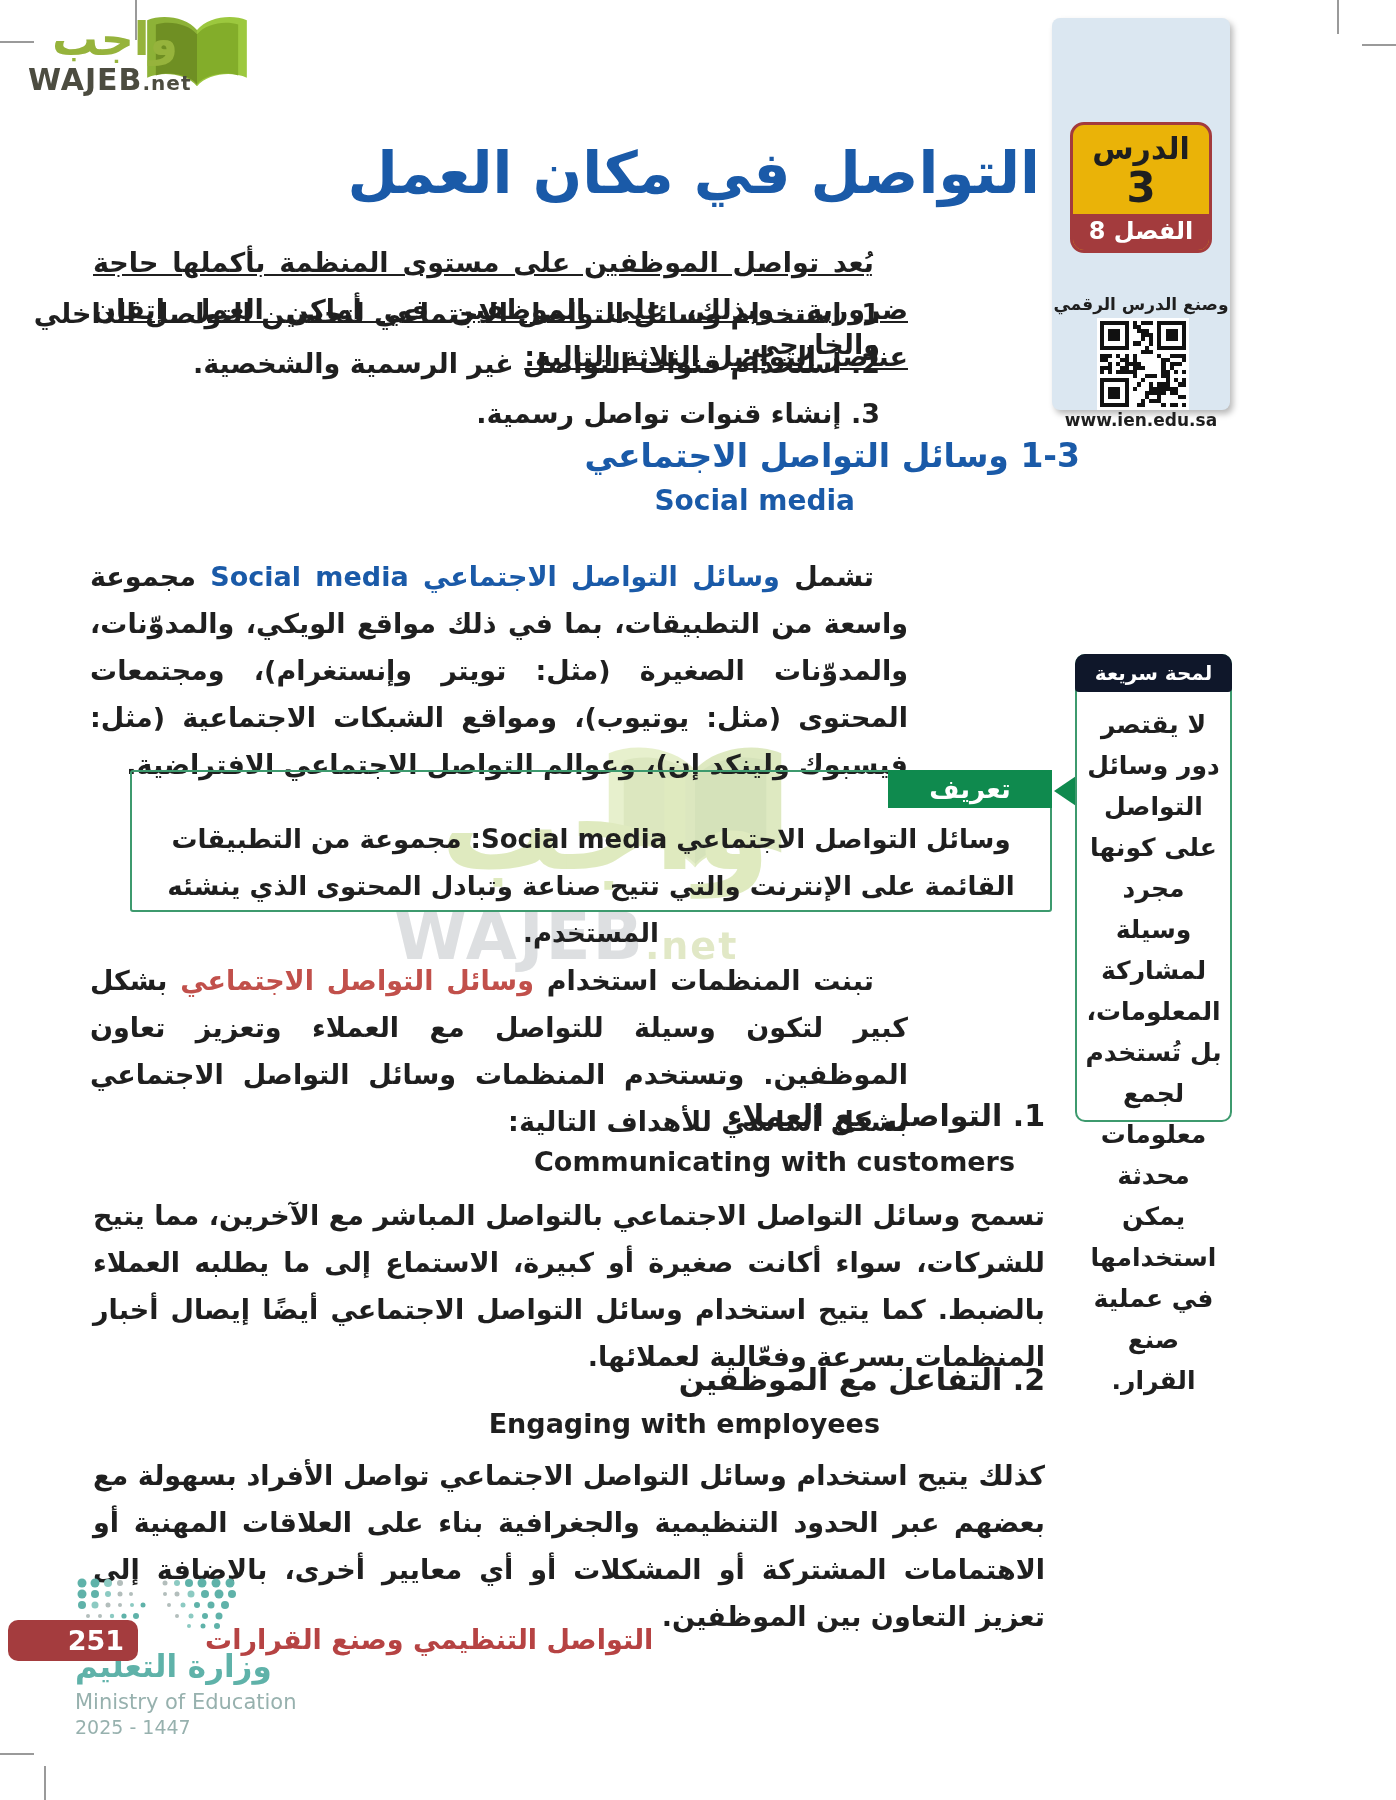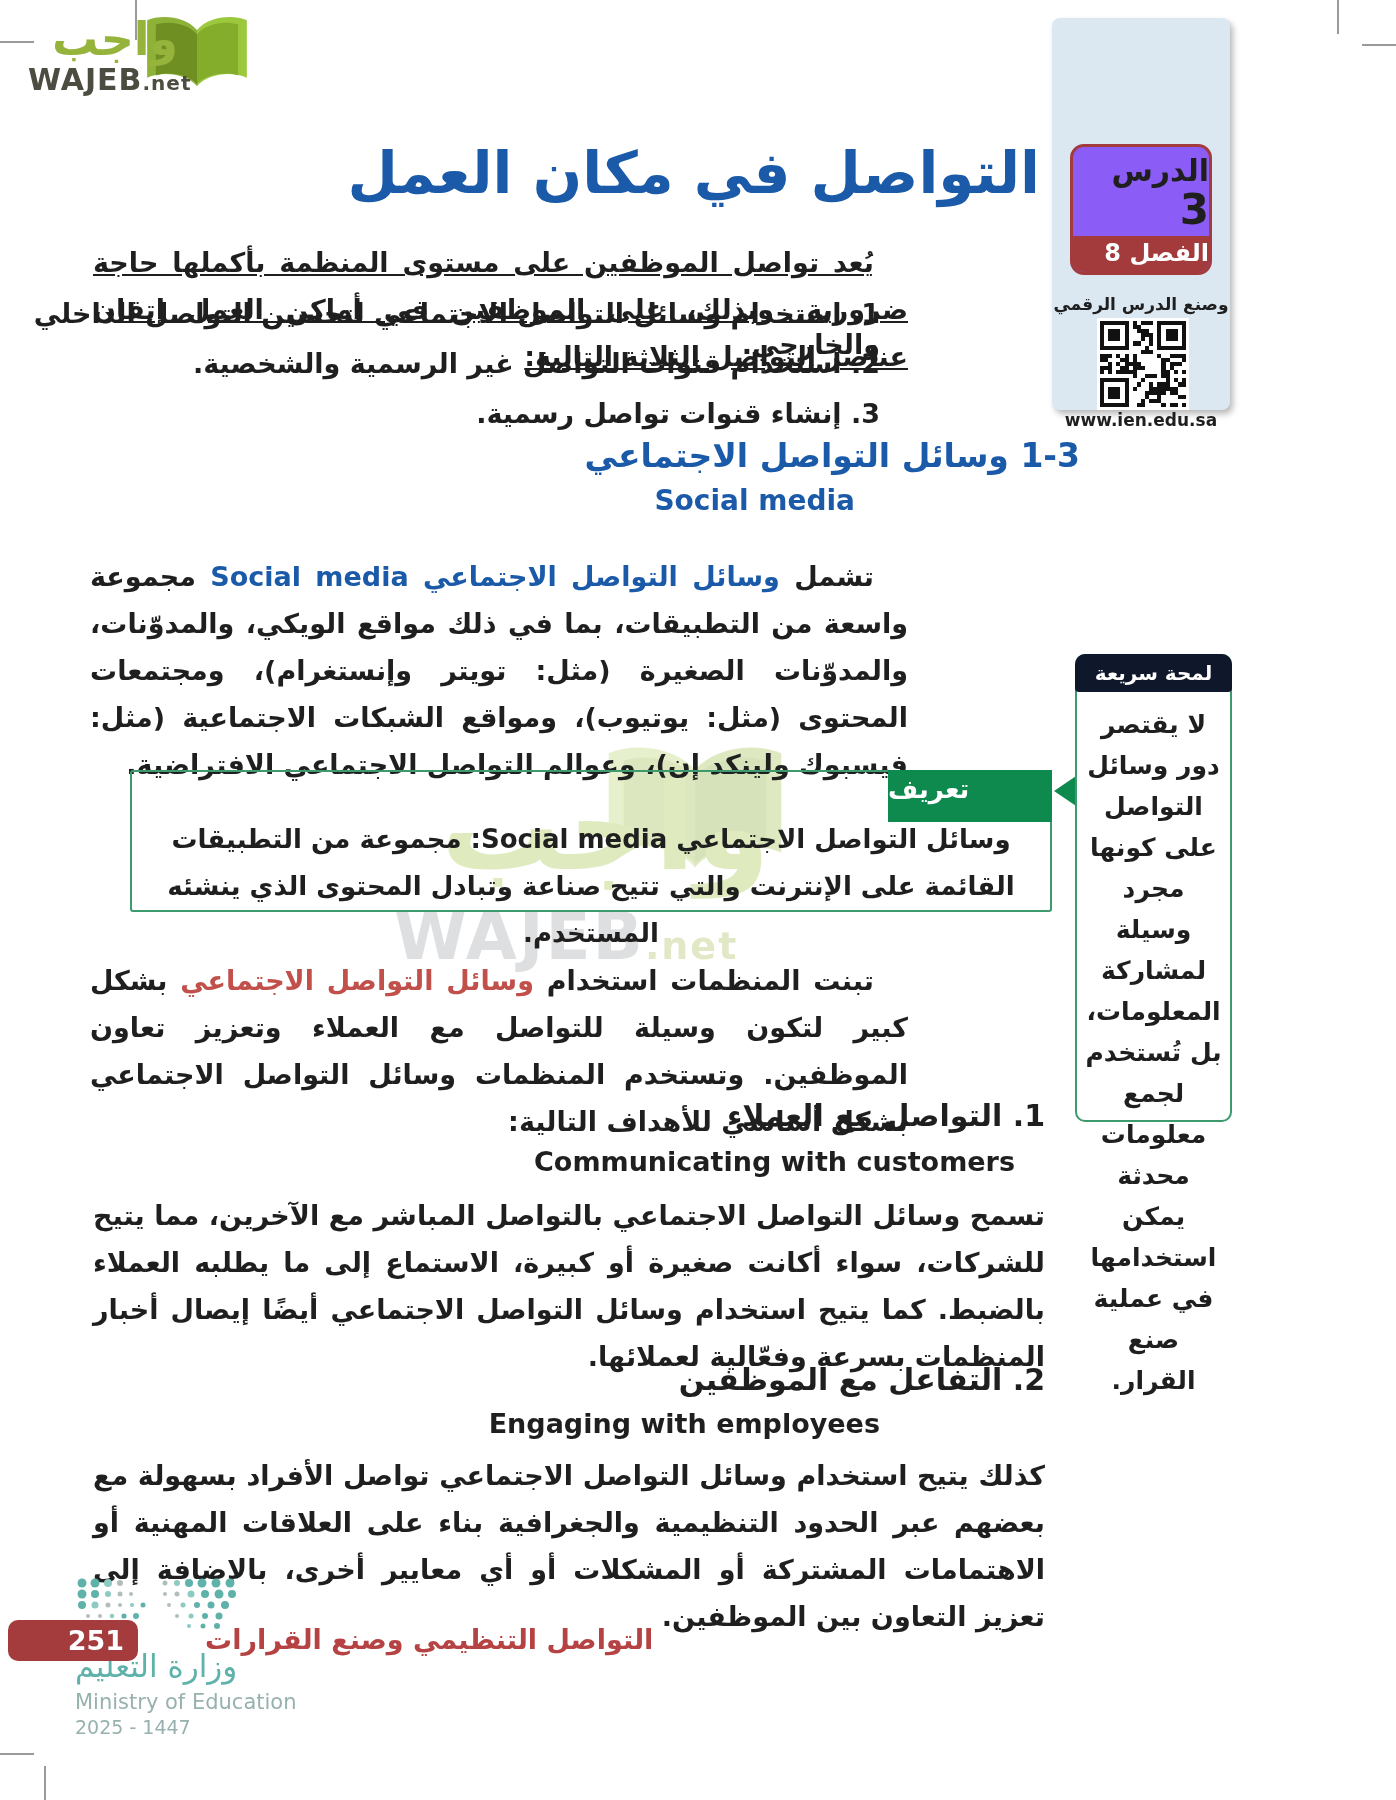--- a/index.html
+++ b/index.html
@@ -17,44 +17,44 @@
   .brand .en .net{font-size:20px;}
   
   .watermark{position:absolute;left:380px;top:730px;width:430px;height:290px;opacity:.33;z-index:0;pointer-events:none;}
   .watermark .book{position:absolute;right:0;top:10px;width:230px;height:150px;}
   .watermark .ar{position:absolute;right:40px;top:28px;font-size:120px;font-weight:bold;color:#9fc23f;}
   .watermark .en{position:absolute;left:14px;top:168px;font-size:66px;font-weight:bold;color:#9aa0a6;letter-spacing:2px;}
   .watermark .en .net{font-size:38px;color:#a7bb55;}
   
   .panel{position:absolute;left:1052px;top:18px;width:178px;height:392px;background:#dbe7f1;
     border-radius:8px;box-shadow:3px 4px 6px rgba(0,0,0,.28);z-index:2;}
-  .lesson-box{position:absolute;left:18px;top:126px;width:136px;background:#8b5cf6;
-    border:3.5px solid #a33b3d;border-radius:14px;overflow:hidden;text-align:right;}
+  .lesson-box{position:absolute;left:18px;top:104px;width:136px;background:#eab308;
+    border:3.5px solid #a33b3d;border-radius:14px;overflow:hidden;text-align:center;}
   .lesson-box .lbl{font-size:30px;font-weight:bold;color:#1f1f1f;padding-top:6px;}
   .lesson-box .num{font-size:42px;font-weight:bold;color:#1f1f1f;line-height:1.05;}
   .lesson-box .chap{background:#a33b3d;color:#ffffff;font-size:24px;font-weight:bold;
     padding:3px 0 5px;margin-top:4px;}
   .qr-caption{position:absolute;left:0;width:100%;top:276px;text-align:center;font-size:17px;font-weight:bold;color:#1f1f1f;direction:rtl;}
   .qr{position:absolute;left:45px;top:300px;width:86px;height:86px;background:#ffffff;padding:3px;}
   .qr-url{position:absolute;left:0;width:100%;top:392px;text-align:center;font-size:17px;font-weight:bold;color:#1f1f1f;}
   
   .title{position:absolute;right:356px;top:100px;font-size:58px;font-weight:bold;color:#1a5aa8;direction:rtl;z-index:1;}
   .para{position:absolute;font-size:27px;font-weight:bold;line-height:47px;direction:rtl;text-align:justify;text-align-last:right;z-index:1;text-indent:34px;}
   .p1{right:488px;top:212px;width:815px;text-decoration:underline;}
   .list-item{position:absolute;right:516px;font-size:27px;font-weight:bold;direction:rtl;z-index:1;}
   .h-blue{position:absolute;right:316px;top:436px;font-size:33px;font-weight:bold;color:#1a5aa8;direction:rtl;z-index:1;}
   .h-blue-en{position:absolute;right:541px;top:484px;font-size:28px;font-weight:bold;color:#1a5aa8;z-index:1;}
   .p2{right:488px;top:526px;width:818px;}
   .term-blue{color:#1a5aa8;}
   .term-red{color:#c1504b;}
   
   .defbox{position:absolute;left:130px;top:770px;width:918px;height:138px;border:2px solid #3d9a6e;
     border-radius:3px;z-index:1;}
-  .defbox .tab{position:absolute;top:-2px;right:-2px;width:164px;height:52px;background:#0f8a4e;
-    color:#fff;font-size:26px;font-weight:bold;text-align:left;line-height:38px;direction:rtl;}
+  .defbox .tab{position:absolute;top:-2px;right:-2px;width:164px;height:38px;background:#0f8a4e;
+    color:#fff;font-size:26px;font-weight:bold;text-align:center;line-height:38px;direction:rtl;}
   .defbox .arrow{position:absolute;top:0px;right:-32px;width:0;height:0;
     border-top:19px solid transparent;border-bottom:19px solid transparent;border-right:28px solid #0f8a4e;}
   .defbox .deftext{position:absolute;left:20px;right:20px;top:44px;font-size:26px;font-weight:bold;
     line-height:47px;direction:rtl;text-align:center;}
   
   .quickbox{position:absolute;left:1075px;top:654px;width:153px;height:464px;border:2px solid #3d9a6e;
     border-radius:10px;background:#ffffff;z-index:1;}
   .quickbox .qhead{position:absolute;top:-2px;left:-2px;right:-2px;height:38px;background:#0f172a;
     border-radius:10px 10px 4px 4px;color:#fff;font-size:20px;font-weight:bold;text-align:center;line-height:38px;direction:rtl;}
   .quickbox .qbody{position:absolute;top:48px;left:6px;right:6px;font-size:25px;font-weight:bold;
@@ -63,21 +63,21 @@
   .goal-h{position:absolute;right:351px;font-size:30px;font-weight:bold;direction:rtl;z-index:1;}
   .goal-h-en{position:absolute;font-size:27px;font-weight:bold;z-index:1;}
   .goal-body{position:absolute;right:351px;width:952px;font-size:27px;font-weight:bold;
     line-height:47px;direction:rtl;text-align:justify;text-align-last:right;z-index:1;text-indent:0;}
   
   .moe-dots{position:absolute;left:68px;top:1576px;width:185px;height:58px;z-index:1;}
   .page-badge{position:absolute;left:8px;top:1620px;width:130px;height:41px;background:#a43c3e;
     border-radius:10px;z-index:2;color:#fff;font-size:27px;font-weight:bold;text-align:right;
     line-height:41px;padding-right:14px;box-sizing:border-box;}
   .footer-title{position:absolute;left:205px;top:1624px;font-size:27px;font-weight:bold;color:#b64343;direction:rtl;z-index:1;}
-  .moe-ar{position:absolute;left:75px;top:1648px;font-size:31px;font-weight:normal;color:#5fb2a9;z-index:1;}
+  .moe-ar{position:absolute;left:75px;top:1648px;font-size:31px;font-weight:bold;color:#5fb2a9;z-index:1;}
   .moe-en{position:absolute;left:75px;top:1690px;font-size:21px;color:#97b1ae;z-index:1;}
   .moe-year{position:absolute;left:75px;top:1716px;font-size:19px;color:#97b1ae;z-index:1;}
 </style>
 </head>
 <body>
 
 <div class="page">
 
   <div class="cropmark" style="left:135px;top:0;width:2px;height:40px;"></div>
   <div class="cropmark" style="left:0;top:41px;width:34px;height:2px;"></div>

